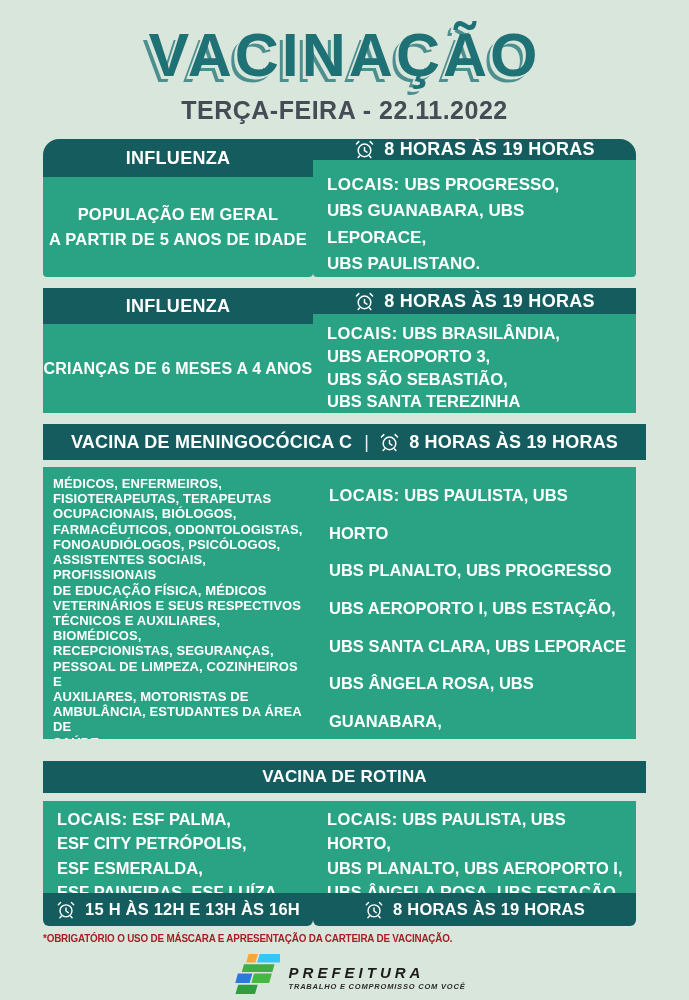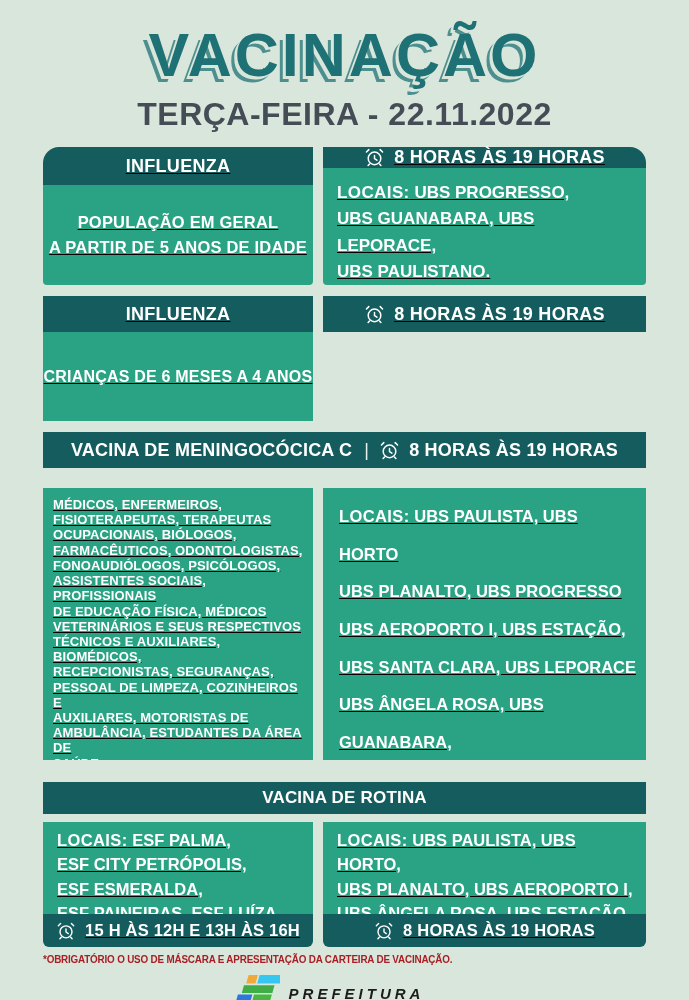--- a/index.html
+++ b/index.html
@@ -23,28 +23,28 @@
     text-align:center;
     font-size:61px;
     font-weight:bold;
     letter-spacing:3px;
     color:var(--title-teal);
     line-height:1.28;
     text-shadow:-3px 3px 0 var(--background),-6px 6px 0 rgba(30,113,116,.75);
   }
   .subtitle{
     text-align:center;
-    font-size:32px;
+    font-size:25px;
     font-weight:bold;
     letter-spacing:.5px;
     color:var(--subtitle-gray);
     margin:2px 0 14px;
   }
 
-  .row{display:flex;gap:10px;text-decoration:underline;}
+  .row{display:flex;}
   .col-l{width:270px;flex:0 0 270px;display:flex;flex-direction:column;}
   .col-r{width:323px;flex:0 0 323px;display:flex;flex-direction:column;}
 
   .hdr{
     background:var(--header-teal);
     color:#fff;font-weight:bold;
     display:flex;align-items:center;justify-content:center;
     font-size:18px;letter-spacing:.3px;
   }
   .bdy{
@@ -69,21 +69,21 @@
   .s2 .hdr{height:36px;}
   .s2 .locs-bdy{padding-top:8px;font-size:16.5px;line-height:1.38;}
   .s2 .center-bdy{font-size:16px;}
 
   
   .bar{
     background:var(--header-teal);color:#fff;font-weight:bold;
     display:flex;align-items:center;justify-content:center;
     font-size:18px;letter-spacing:.2px;
   }
-  .bar3{height:36px;margin-bottom:20px;}
+  .bar3{height:36px;margin-bottom:7px;}
   .bar4{height:32px;margin-bottom:8px;font-size:17px;}
   .bar .sep{margin:0 10px 0 12px;font-weight:normal;opacity:.9;}
 
   
   .s3{height:272px;margin-bottom:22px;}
   .s3 .bdy{height:272px;overflow:hidden;}
   .pro-bdy{padding:9px 4px 0 10px;font-size:13px;line-height:1.17;letter-spacing:.1px;}
   .s3 .locs-bdy{padding:10px 8px 0 16px;font-size:16.5px;line-height:2.28;}
 
   
@@ -168,20 +168,26 @@
       <div class="hdr">
         <svg class="clock" width="21" height="21" viewBox="0 0 24 24" fill="none" stroke="#fff" stroke-width="1.7" stroke-linecap="round">
           <circle cx="12" cy="13" r="7.2"></circle>
             <path d="M12 9.6v3.6l2.7 1.9"></path>
             <path d="M5.5 3 2.8 5.7"></path>
             <path d="M18.5 3l2.7 2.7"></path>
             <path d="M6.3 19.4l-1.6 1.8"></path>
             <path d="M17.7 19.4l1.6 1.8"></path>
         </svg>
         <span>8 HORAS ÀS 19 HORAS</span>
+      </div>
+      <div class="bdy locs-bdy">
+        <span class="loc-label">LOCAIS:</span><span class="preline"> UBS BRASILÂNDIA,
+UBS AEROPORTO 3,
+UBS SÃO SEBASTIÃO,
+UBS SANTA TEREZINHA</span>
       </div>
     </div>
   </div>
 
   <div class="bar bar3">
     <span>VACINA DE MENINGOCÓCICA C</span>
     <span class="sep">|</span>
     <svg class="clock" width="21" height="21" viewBox="0 0 24 24" fill="none" stroke="#fff" stroke-width="1.7" stroke-linecap="round">
       <circle cx="12" cy="13" r="7.2"></circle>
         <path d="M12 9.6v3.6l2.7 1.9"></path>

